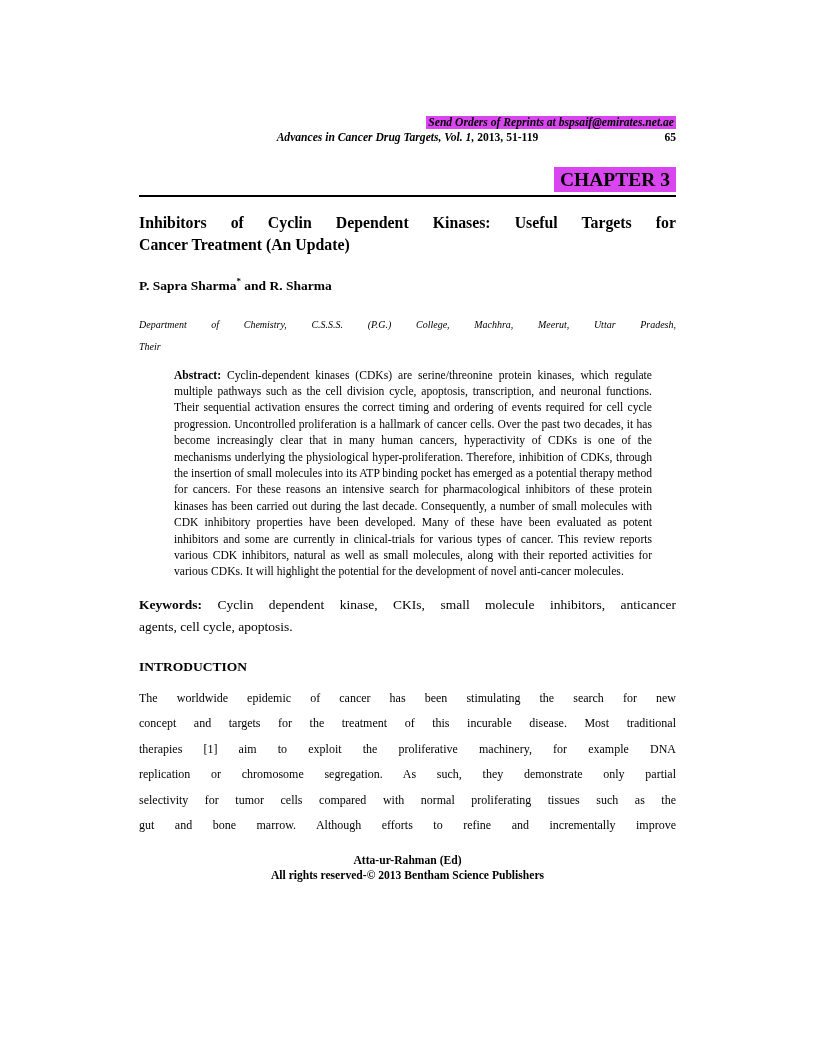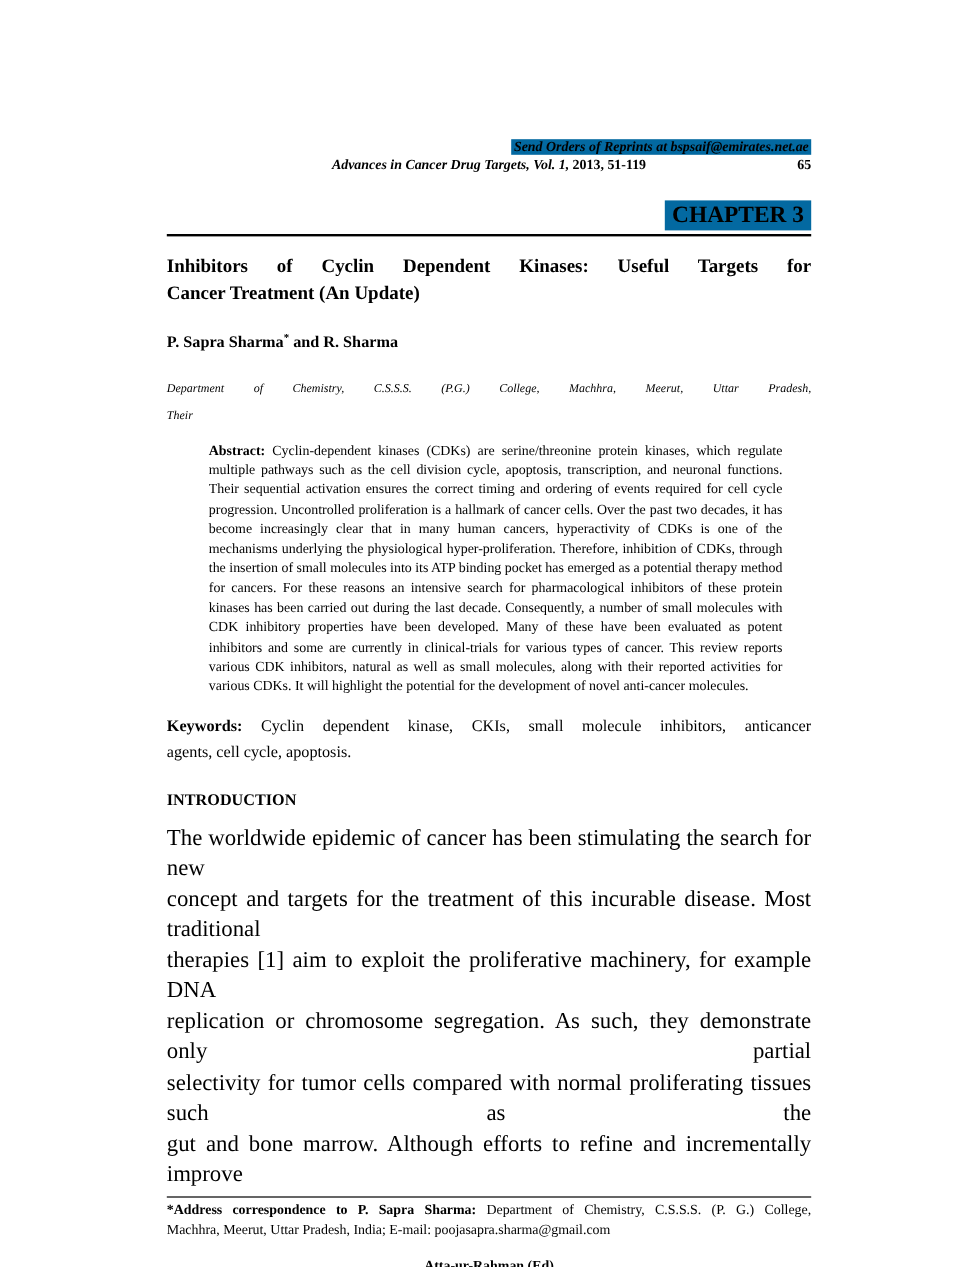--- a/index.html
+++ b/index.html
@@ -13,21 +13,21 @@
     font-family: "Liberation Serif", serif;
     overflow: hidden;
   }
   .content {
     position: absolute;
     left: 139px;
     top: 0;
     width: 537px;
     padding-top: 115px;
   }
-  .hl { background: #0369a1; }
+  .hl { background: #d946ef; }
 
   
   .reprint-row {
     text-align: right;
     font-size: 11.6px;
     line-height: 15px;
     font-weight: bold;
     font-style: italic;
   }
   .reprint-row .hl { padding: 0 2px; }
@@ -64,21 +64,21 @@
     margin: 10px 24px 0 35px;
     font-size: 11.6px;
     line-height: 16.4px;
     text-align: justify;
   }
   .abstract b { font-weight: bold; }
 
   
   .keywords { margin-top: 13px; font-size: 13.5px; line-height: 22px; }
   .section-heading { margin: 20px 0 0 0; font-size: 13.5px; line-height: 18px; font-weight: bold; }
-  .intro { margin-top: 10px; font-size: 19px; line-height: 25.5px; }
+  .intro { margin-top: 10px; font-size: 12px; line-height: 25.5px; }
 
   
   .footnote {
     margin-top: 5px;
     border-top: 1.5px solid #000;
     padding-top: 3px;
     font-size: 11.6px;
     line-height: 16px;
   }
   .footnote b { font-weight: bold; }
@@ -139,24 +139,20 @@
 
     <div class="intro">
       <span class="jline">The worldwide epidemic of cancer has been stimulating the search for new</span>
       <span class="jline">concept and targets for the treatment of this incurable disease. Most traditional</span>
       <span class="jline">therapies [1] aim to exploit the proliferative machinery, for example DNA</span>
       <span class="jline">replication or chromosome segregation. As such, they demonstrate only partial</span>
       <span class="jline">selectivity for tumor cells compared with normal proliferating tissues such as the</span>
       <span class="jline">gut and bone marrow. Although efforts to refine and incrementally improve</span>
     </div>
 
-    <div class="footnote">
-      <span class="jline"><b>*Address correspondence to P. Sapra Sharma:</b><span> Department of Chemistry, C.S.S.S. (P. G.) College,</span></span>
-      <span>Machhra, Meerut, Uttar Pradesh, India; E-mail: poojasapra.sharma@gmail.com</span>
-    </div>
 
     <div class="footer">
       <div>Atta-ur-Rahman (Ed)</div>
       <div>All rights reserved-© 2013 Bentham Science Publishers</div>
     </div>
 
   </div>
 </div>
 
 </body></html>

